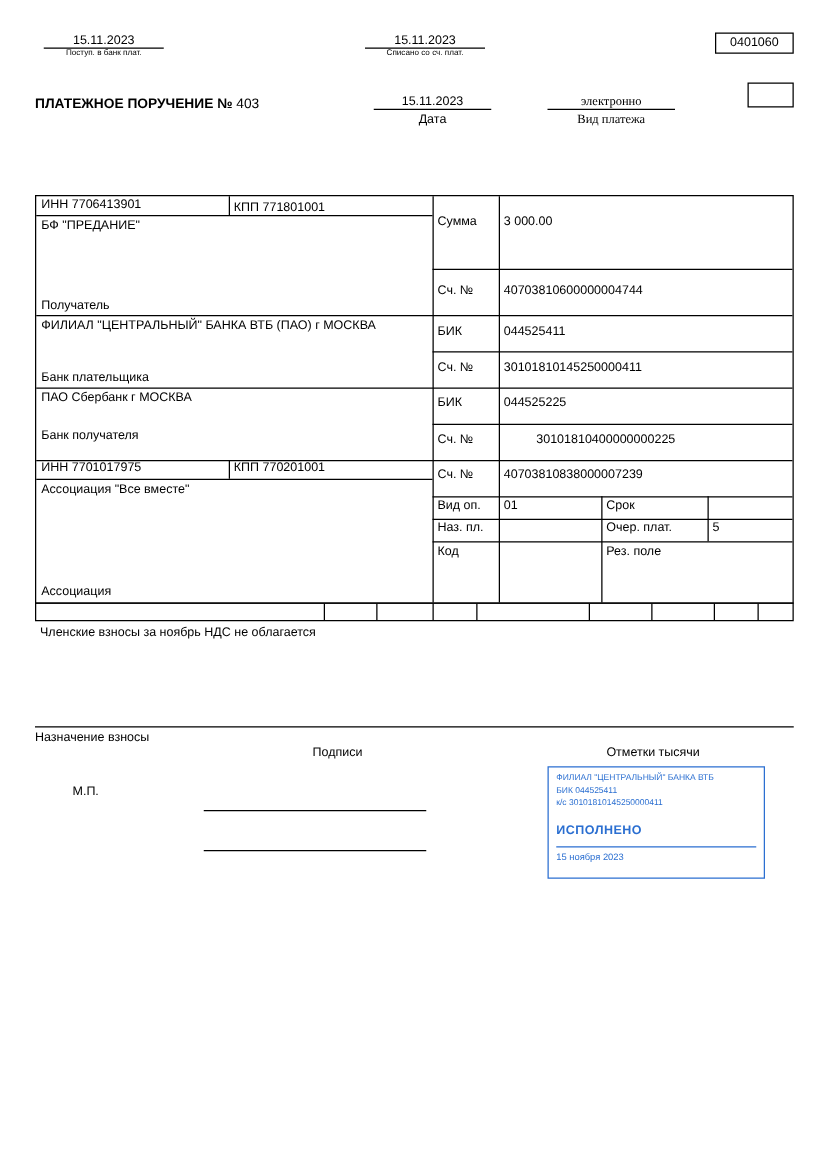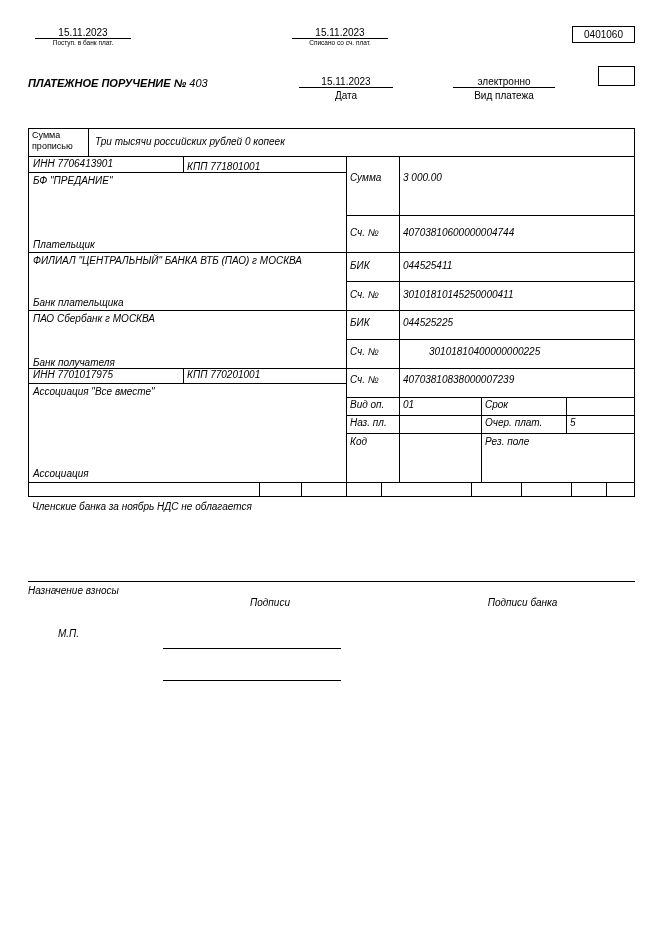--- a/index.html
+++ b/index.html
@@ -1,19 +1,19 @@
 <!DOCTYPE html>
 <html><head>
 <meta charset="utf-8">
 <style>
   html,body{margin:0;padding:0;background:#ffffff;}
   .page{position:relative;width:660px;height:933px;background:#fff;color:#000;
         font-family:"Liberation Sans","DejaVu Sans",sans-serif;font-size:10px;overflow:hidden;}
   .a{position:absolute;}
-  .t{position:absolute;white-space:nowrap;line-height:1.15;font-style:italic;}
+  .t{position:absolute;white-space:nowrap;line-height:1.15;}
   .c{text-align:center;}
   .ul{border-bottom:1px solid #000;}
   .box{position:absolute;border:1px solid #000;box-sizing:border-box;}
   .hl{position:absolute;height:1px;background:#000;}
   .vl{position:absolute;width:1px;background:#000;}
   .cap{font-size:6.5px;line-height:1.3;}
   .bold{font-weight:bold;}
   .title{font-size:11px;}
   .stamp{position:absolute;left:438px;top:613px;width:174px;height:90px;border:1px solid #2b6fd1;
          color:#2b6fd1;font-size:6.8px;padding:4px 6px;box-sizing:border-box;line-height:1.45;}
@@ -36,30 +36,26 @@
   <div class="box c" style="left:572px;top:26px;width:63px;height:17px;line-height:15px;">0401060</div>
 
   <div class="t title" style="left:28px;top:77px;">
     <span class="bold">ПЛАТЕЖНОЕ ПОРУЧЕНИЕ №</span>
     <span>403</span>
   </div>
   <div class="a" style="left:299px;top:76px;width:94px;">
     <div class="c ul">15.11.2023</div>
     <div class="c" style="margin-top:2px;">Дата</div>
   </div>
-  <div class="a" style="left:453px;top:76px;width:102px;">
+  <div class="a" style="left:438px;top:76px;width:102px;font-family:Liberation Serif, serif;">
     <div class="c ul">электронно</div>
     <div class="c" style="margin-top:2px;">Вид платежа</div>
   </div>
   <div class="box" style="left:598px;top:66px;width:37px;height:20px;"></div>
 
-  <div class="box" style="left:28px;top:128px;width:607px;height:29px;">
-    <div class="a" style="left:0;top:0;width:60px;height:27px;border-right:1px solid #000;padding:1px 3px;font-size:9px;line-height:1.25;box-sizing:border-box;">Сумма прописью</div>
-    <div class="t" style="left:66px;top:7px;">Три тысячи российских рублей 0 копеек</div>
-  </div>
 
   <div class="box" style="left:28px;top:156px;width:607px;height:327px;">
 
     <div class="vl" style="left:317px;top:0;height:325px;"></div>
     <div class="vl" style="left:370px;top:0;height:325px;"></div>
     <div class="vl" style="left:154px;top:0;height:15px;"></div>
     <div class="vl" style="left:154px;top:211px;height:15px;"></div>
     <div class="vl" style="left:452px;top:240px;height:85px;"></div>
     <div class="vl" style="left:537px;top:240px;height:36px;"></div>
 
@@ -71,25 +67,25 @@
     <div class="hl" style="top:182px;left:317px;width:288px;"></div>
     <div class="hl" style="top:211px;left:0;width:605px;"></div>
     <div class="hl" style="top:226px;left:0;width:317px;"></div>
     <div class="hl" style="top:240px;left:317px;width:288px;"></div>
     <div class="hl" style="top:258px;left:317px;width:288px;"></div>
     <div class="hl" style="top:276px;left:317px;width:288px;"></div>
 
     <div class="t" style="left:4px;top:1px;">ИНН 7706413901</div>
     <div class="t" style="left:158px;top:4px;">КПП 771801001</div>
     <div class="t" style="left:4px;top:18px;">БФ "ПРЕДАНИЕ"</div>
-    <div class="t" style="left:4px;top:82px;">Плательщик</div>
+    <div class="t" style="left:4px;top:82px;">Получатель</div>
     <div class="t" style="left:4px;top:98px;">ФИЛИАЛ "ЦЕНТРАЛЬНЫЙ" БАНКА ВТБ (ПАО) г МОСКВА</div>
     <div class="t" style="left:4px;top:140px;">Банк плательщика</div>
     <div class="t" style="left:4px;top:156px;">ПАО Сбербанк г МОСКВА</div>
-    <div class="t" style="left:4px;top:200px;">Банк получателя</div>
+    <div class="t" style="left:4px;top:186px;">Банк получателя</div>
     <div class="t" style="left:4px;top:212px;">ИНН 7701017975</div>
     <div class="t" style="left:158px;top:212px;">КПП 770201001</div>
     <div class="t" style="left:4px;top:229px;">Ассоциация "Все вместе"</div>
     <div class="t" style="left:4px;top:311px;">Ассоциация</div>
 
     <div class="t" style="left:321px;top:15px;">Сумма</div>
     <div class="t" style="left:374px;top:15px;">3 000.00</div>
     <div class="t" style="left:321px;top:70px;">Сч. №</div>
     <div class="t" style="left:374px;top:70px;">40703810600000004744</div>
     <div class="t" style="left:321px;top:103px;">БИК</div>
@@ -116,24 +112,31 @@
     <div class="vl" style="left:230px;top:0;height:13px;"></div>
     <div class="vl" style="left:272px;top:0;height:13px;"></div>
     <div class="vl" style="left:317px;top:0;height:13px;"></div>
     <div class="vl" style="left:352px;top:0;height:13px;"></div>
     <div class="vl" style="left:442px;top:0;height:13px;"></div>
     <div class="vl" style="left:492px;top:0;height:13px;"></div>
     <div class="vl" style="left:542px;top:0;height:13px;"></div>
     <div class="vl" style="left:577px;top:0;height:13px;"></div>
   </div>
 
-  <div class="t" style="left:32px;top:501px;">Членские банка за ноябрь НДС не облагается</div>
+  <div class="t" style="left:32px;top:501px;">Членские взносы за ноябрь НДС не облагается</div>
   <div class="hl" style="left:28px;top:581px;width:607px;"></div>
   <div class="t" style="left:28px;top:585px;">Назначение взносы</div>
 
   <div class="t c" style="left:196px;top:597px;width:148px;">Подписи</div>
-  <div class="t c" style="left:450px;top:597px;width:145px;">Подписи банка</div>
+  <div class="t c" style="left:450px;top:597px;width:145px;">Отметки тысячи</div>
   <div class="t" style="left:58px;top:628px;">М.П.</div>
   <div class="hl" style="left:163px;top:648px;width:178px;"></div>
   <div class="hl" style="left:163px;top:680px;width:178px;"></div>
 
+  <div class="stamp">
+    <div>ФИЛИАЛ "ЦЕНТРАЛЬНЫЙ" БАНКА ВТБ</div>
+    <div>БИК 044525411</div>
+    <div>к/с 30101810145250000411</div>
+    <div class="stamp-status">ИСПОЛНЕНО</div>
+    <div class="stamp-date">15 ноября 2023</div>
+  </div>
 
 </div>
 
 </body></html>

